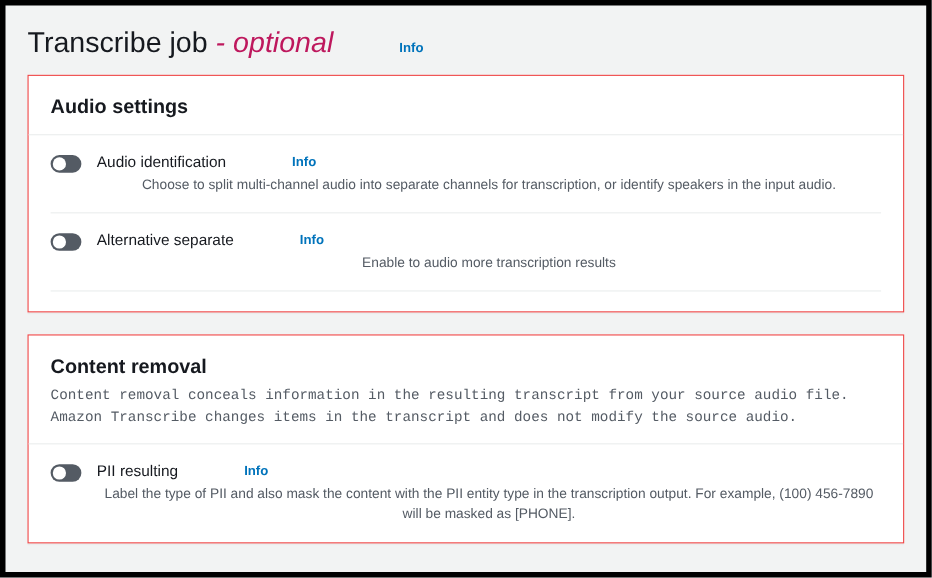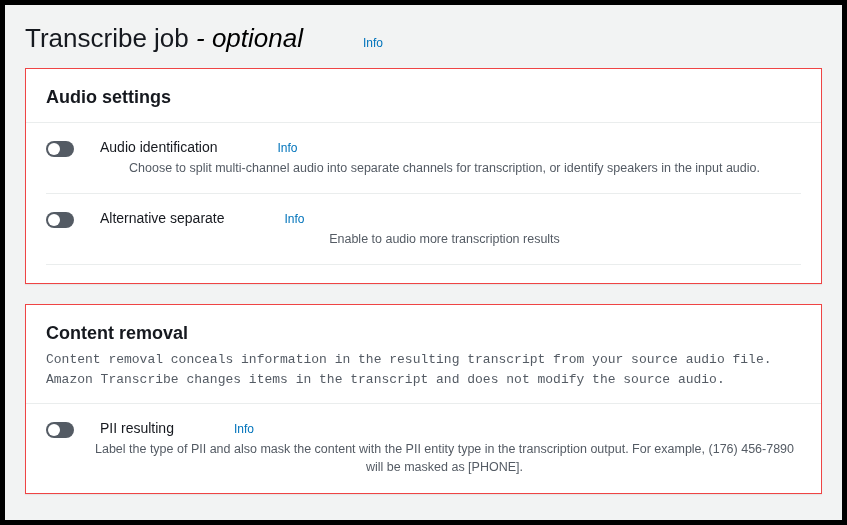--- a/index.html
+++ b/index.html
@@ -28,27 +28,27 @@
       gap: 10px;
     }
     .page-title {
       font-size: 26px;
       font-weight: 400;
       color: #16191f;
     }
     .page-title-sub {
       font-size: 26px;
       font-style: italic;
-      color: #000000;
+      color: #be185d;
       font-weight: 400;
     }
     .info-link {
       font-size: 12px;
       color: #0073bb;
-      font-weight: 400;
+      font-weight: 700;
       cursor: pointer;
       margin-left: 2px;
       padding-left: 48px;
     }
     .panel {
       background: #fff;
       border: 1px solid #ef4444;
       margin: 0 20px 20px 20px;
       box-shadow: 0 1px 1px rgba(0,0,0,0.05);
     }
@@ -96,23 +96,22 @@
       background: #fff;
       border-radius: 50%;
       top: 2px;
       left: 2px;
     }
     .setting-body {
       flex: 1;
     }
     .setting-title-row {
       display: flex;
-      align-items: flex-end;
+      align-items: center;
       gap: 10px;
-      margin-left: 12px;
     }
     .setting-title {
       font-size: 14px;
       font-weight: 400;
       color: #16191f;
     }
     .setting-desc {
       font-size: 12.5px;
       color: #545b64;
       line-height: 1.45;
@@ -179,18 +178,18 @@
     </div>
     <hr class="panel-divider">
 
     <div class="setting-row">
       <div class="toggle"></div>
       <div class="setting-body">
         <div class="setting-title-row">
           <span class="setting-title">PII resulting</span>
           <a class="info-link">Info</a>
         </div>
-        <div class="setting-desc">Label the type of PII and also mask the content with the PII entity type in the transcription output. For example, (176) 456-7890 will be masked as [PHONE].</div>
+        <div class="setting-desc">Label the type of PII and also mask the content with the PII entity type in the transcription output. For example, (100) 456-7890 will be masked as [PHONE].</div>
       </div>
     </div>
   </div>
 
 </div>
 
 </body></html>

